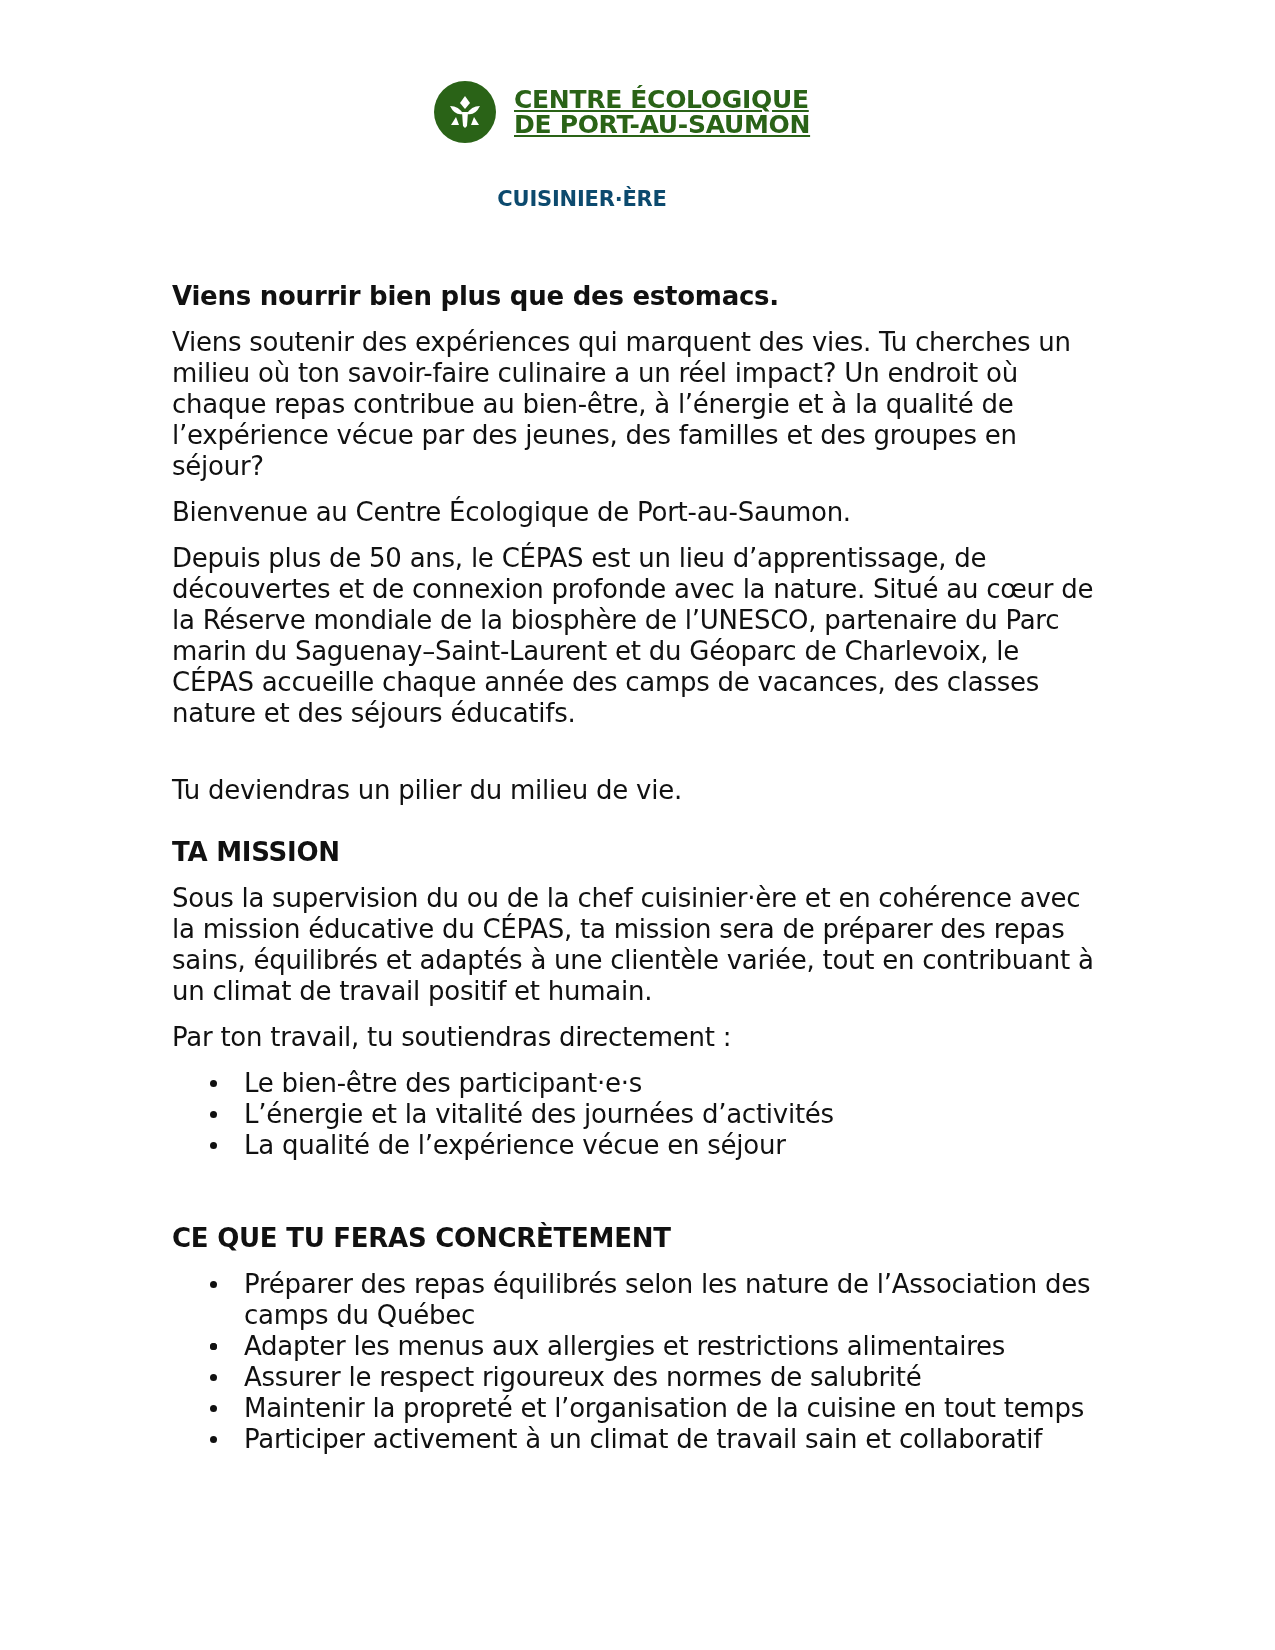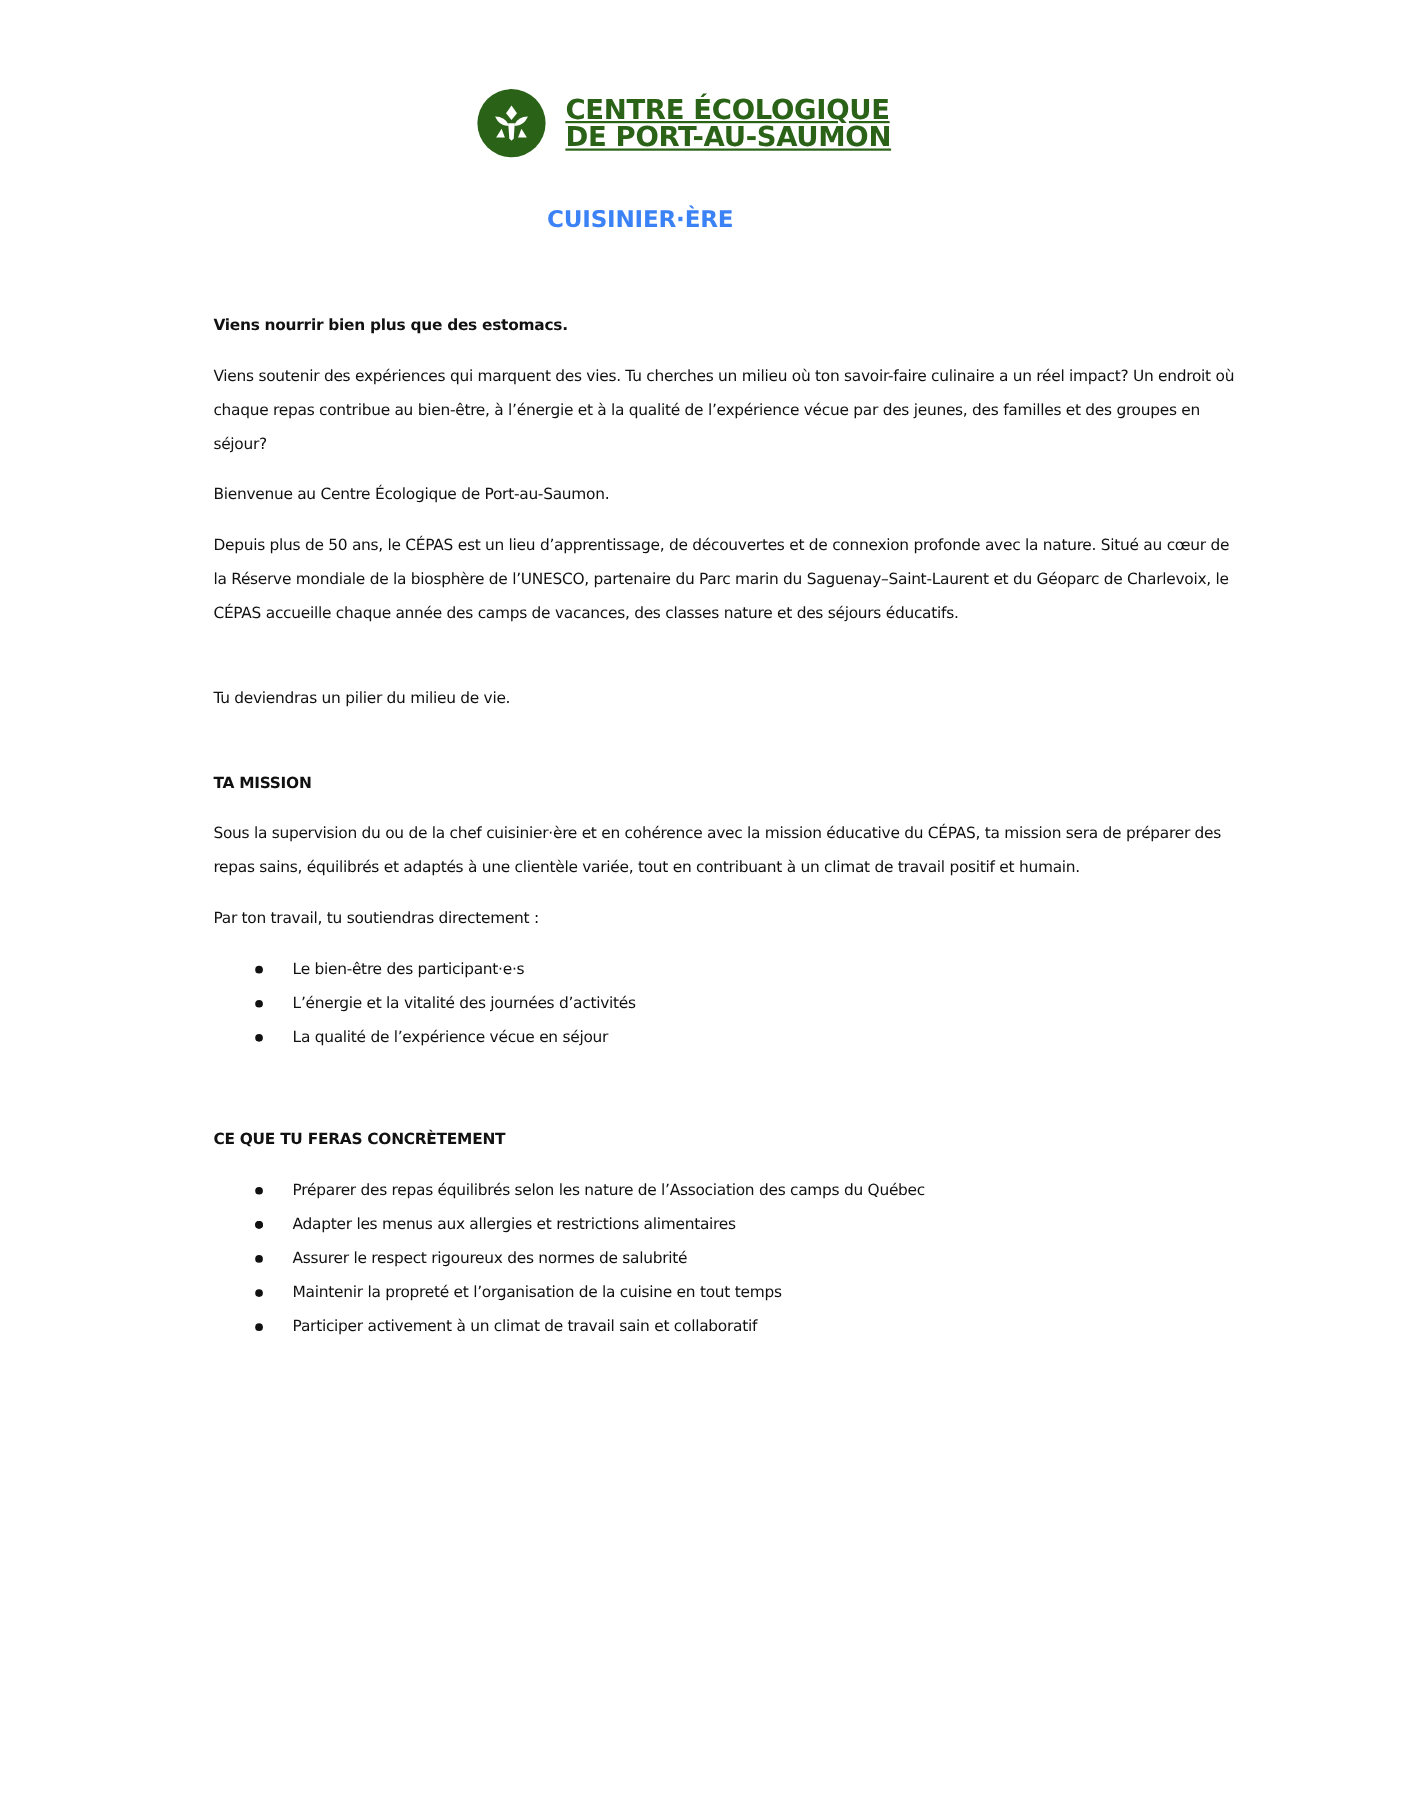--- a/index.html
+++ b/index.html
@@ -16,26 +16,26 @@
     background: #2a6317; display: flex; align-items: center; justify-content: center;
   }
   .logo-text {
     margin-left: 18px; color: #2a6317;
     font-family: "DejaVu Sans", sans-serif; font-weight: bold;
     font-size: 25px; line-height: 25px; letter-spacing: -0.3px; text-decoration: underline;
   }
   .logo-text div { white-space: nowrap; }
   .job-title {
     position: absolute; left: 0; width: 1164px; top: 187px;
-    text-align: center; color: #3b82f6; font-weight: bold;
+    text-align: center; color: #0c4a6e; font-weight: bold;
     font-size: 21px; letter-spacing: -0.2px;
   }
   .content {
-    position: absolute; left: 194px; top: 281px; width: 930px;
-    font-size: 14px; line-height: 31px; letter-spacing: -0.25px;
+    position: absolute; left: 172px; top: 281px; width: 930px;
+    font-size: 26px; line-height: 31px; letter-spacing: -0.25px;
   }
   .content p { margin: 0 0 15px 0; }
   .intro-bold { font-weight: bold; }
   .section-h { font-weight: bold; margin: 0 0 15px 0; }
   .spacer-1 { height: 31px; }
   .spacer-2 { height: 47px; }
   ul { list-style: none; margin: 0 0 0 0; padding: 0; }
   ul li { position: relative; padding-left: 72px; }
   ul li .bullet {
     position: absolute; left: 38px; top: 12px;
@@ -74,21 +74,21 @@
   <p class="intro-bold">Viens nourrir bien plus que des estomacs.</p>
   <p>Viens soutenir des expériences qui marquent des vies. Tu cherches un milieu où ton savoir-faire culinaire a un réel impact? Un endroit où chaque repas contribue au bien-être, à l’énergie et à la qualité de l’expérience vécue par des jeunes, des familles et des groupes en séjour?</p>
   <p>Bienvenue au Centre Écologique de Port-au-Saumon.</p>
   <p>Depuis plus de 50 ans, le CÉPAS est un lieu d’apprentissage, de découvertes et de connexion profonde avec la nature. Situé au cœur de la Réserve mondiale de la biosphère de l’UNESCO, partenaire du Parc marin du Saguenay–Saint-Laurent et du Géoparc de Charlevoix, le CÉPAS accueille chaque année des camps de vacances, des classes nature et des séjours éducatifs.</p>
   <p style="margin-bottom:0">
     <br>
     <span>Tu deviendras un pilier du milieu de vie.</span>
   </p>
 
   <div class="spacer-1"></div>
-  <div class="section-h" style="margin-top:15px">TA MISSION</div>
+  <div class="section-h" style="">TA MISSION</div>
   <p>Sous la supervision du ou de la chef cuisinier·ère et en cohérence avec la mission éducative du CÉPAS, ta mission sera de préparer des repas sains, équilibrés et adaptés à une clientèle variée, tout en contribuant à un climat de travail positif et humain.</p>
   <p>Par ton travail, tu soutiendras directement :</p>
   <ul>
     <li><span class="bullet"></span><span>Le bien-être des participant·e·s</span></li>
     <li><span class="bullet"></span><span>L’énergie et la vitalité des journées d’activités</span></li>
     <li><span class="bullet"></span><span>La qualité de l’expérience vécue en séjour</span></li>
   </ul>
 
   <div class="spacer-2"></div>
   <div class="section-h" style="margin-top:15px">CE QUE TU FERAS CONCRÈTEMENT</div>

